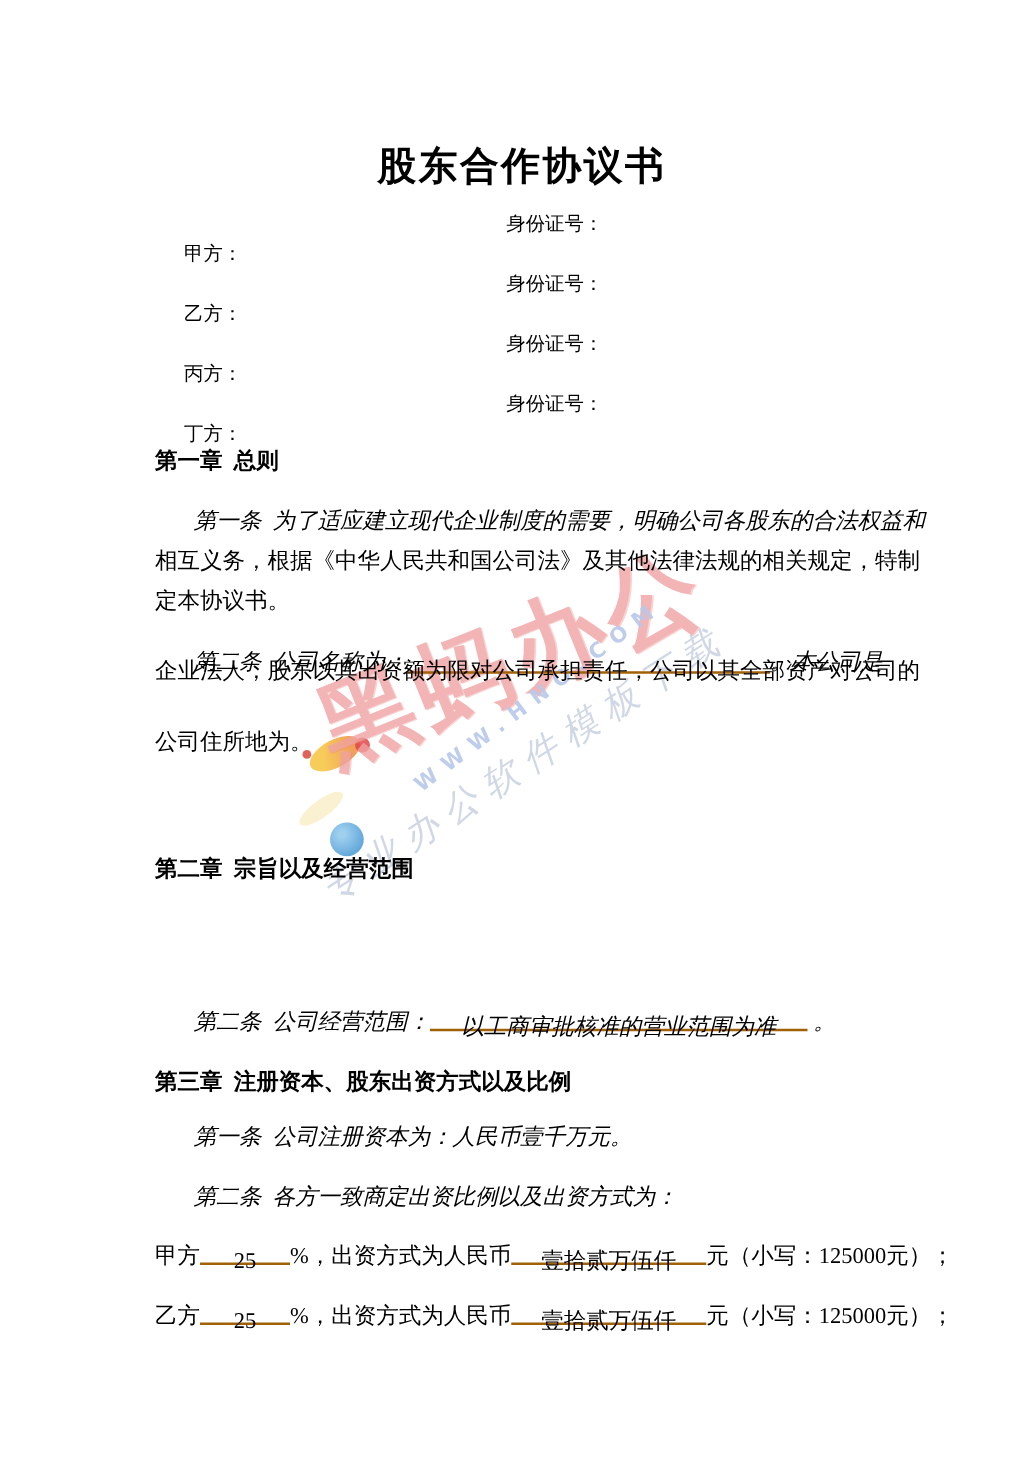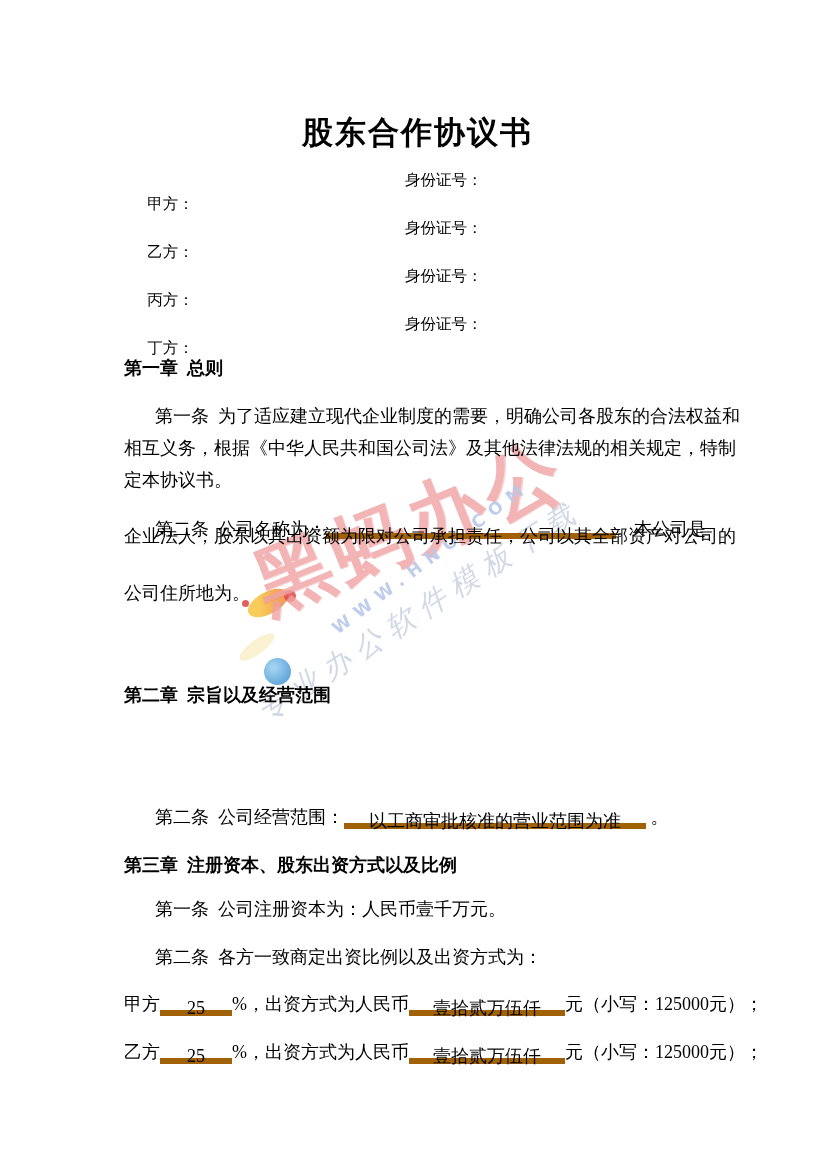--- a/index.html
+++ b/index.html
@@ -69,28 +69,28 @@
     box-sizing:border-box; padding-left:8px;
     text-align:center;
     font-size:31px; font-weight:bold; letter-spacing:2px;
     white-space:pre;
   }
   .line {
     position:absolute; left:124px;
     font-size:18px; line-height:32px;
     white-space:pre;
   }
-  .ind { padding-left:31px; }
+  .ind { padding-left:31px;font-style:italic; }
   .bold { font-weight:bold; }
   .party-row { position:absolute; left:124px; width:580px; font-size:15.5px; line-height:24px; white-space:pre; }
   .party-id { position:absolute; left:281px; top:0; white-space:pre; }
 
   .blank {
     display:inline-block;
-    border-bottom:6px solid #a16207;
+    border-bottom:2px solid #a16207;
     height:18px; vertical-align:-4px;
     text-align:center;
     white-space:pre;
   }
   .blank-name  { width:290px; }
   .blank-addr  { width:332px; }
   .blank-scope { width:302px; }
   .blank-pct   { width:72px; }
   .blank-amt   { width:156px; }
 </style>

